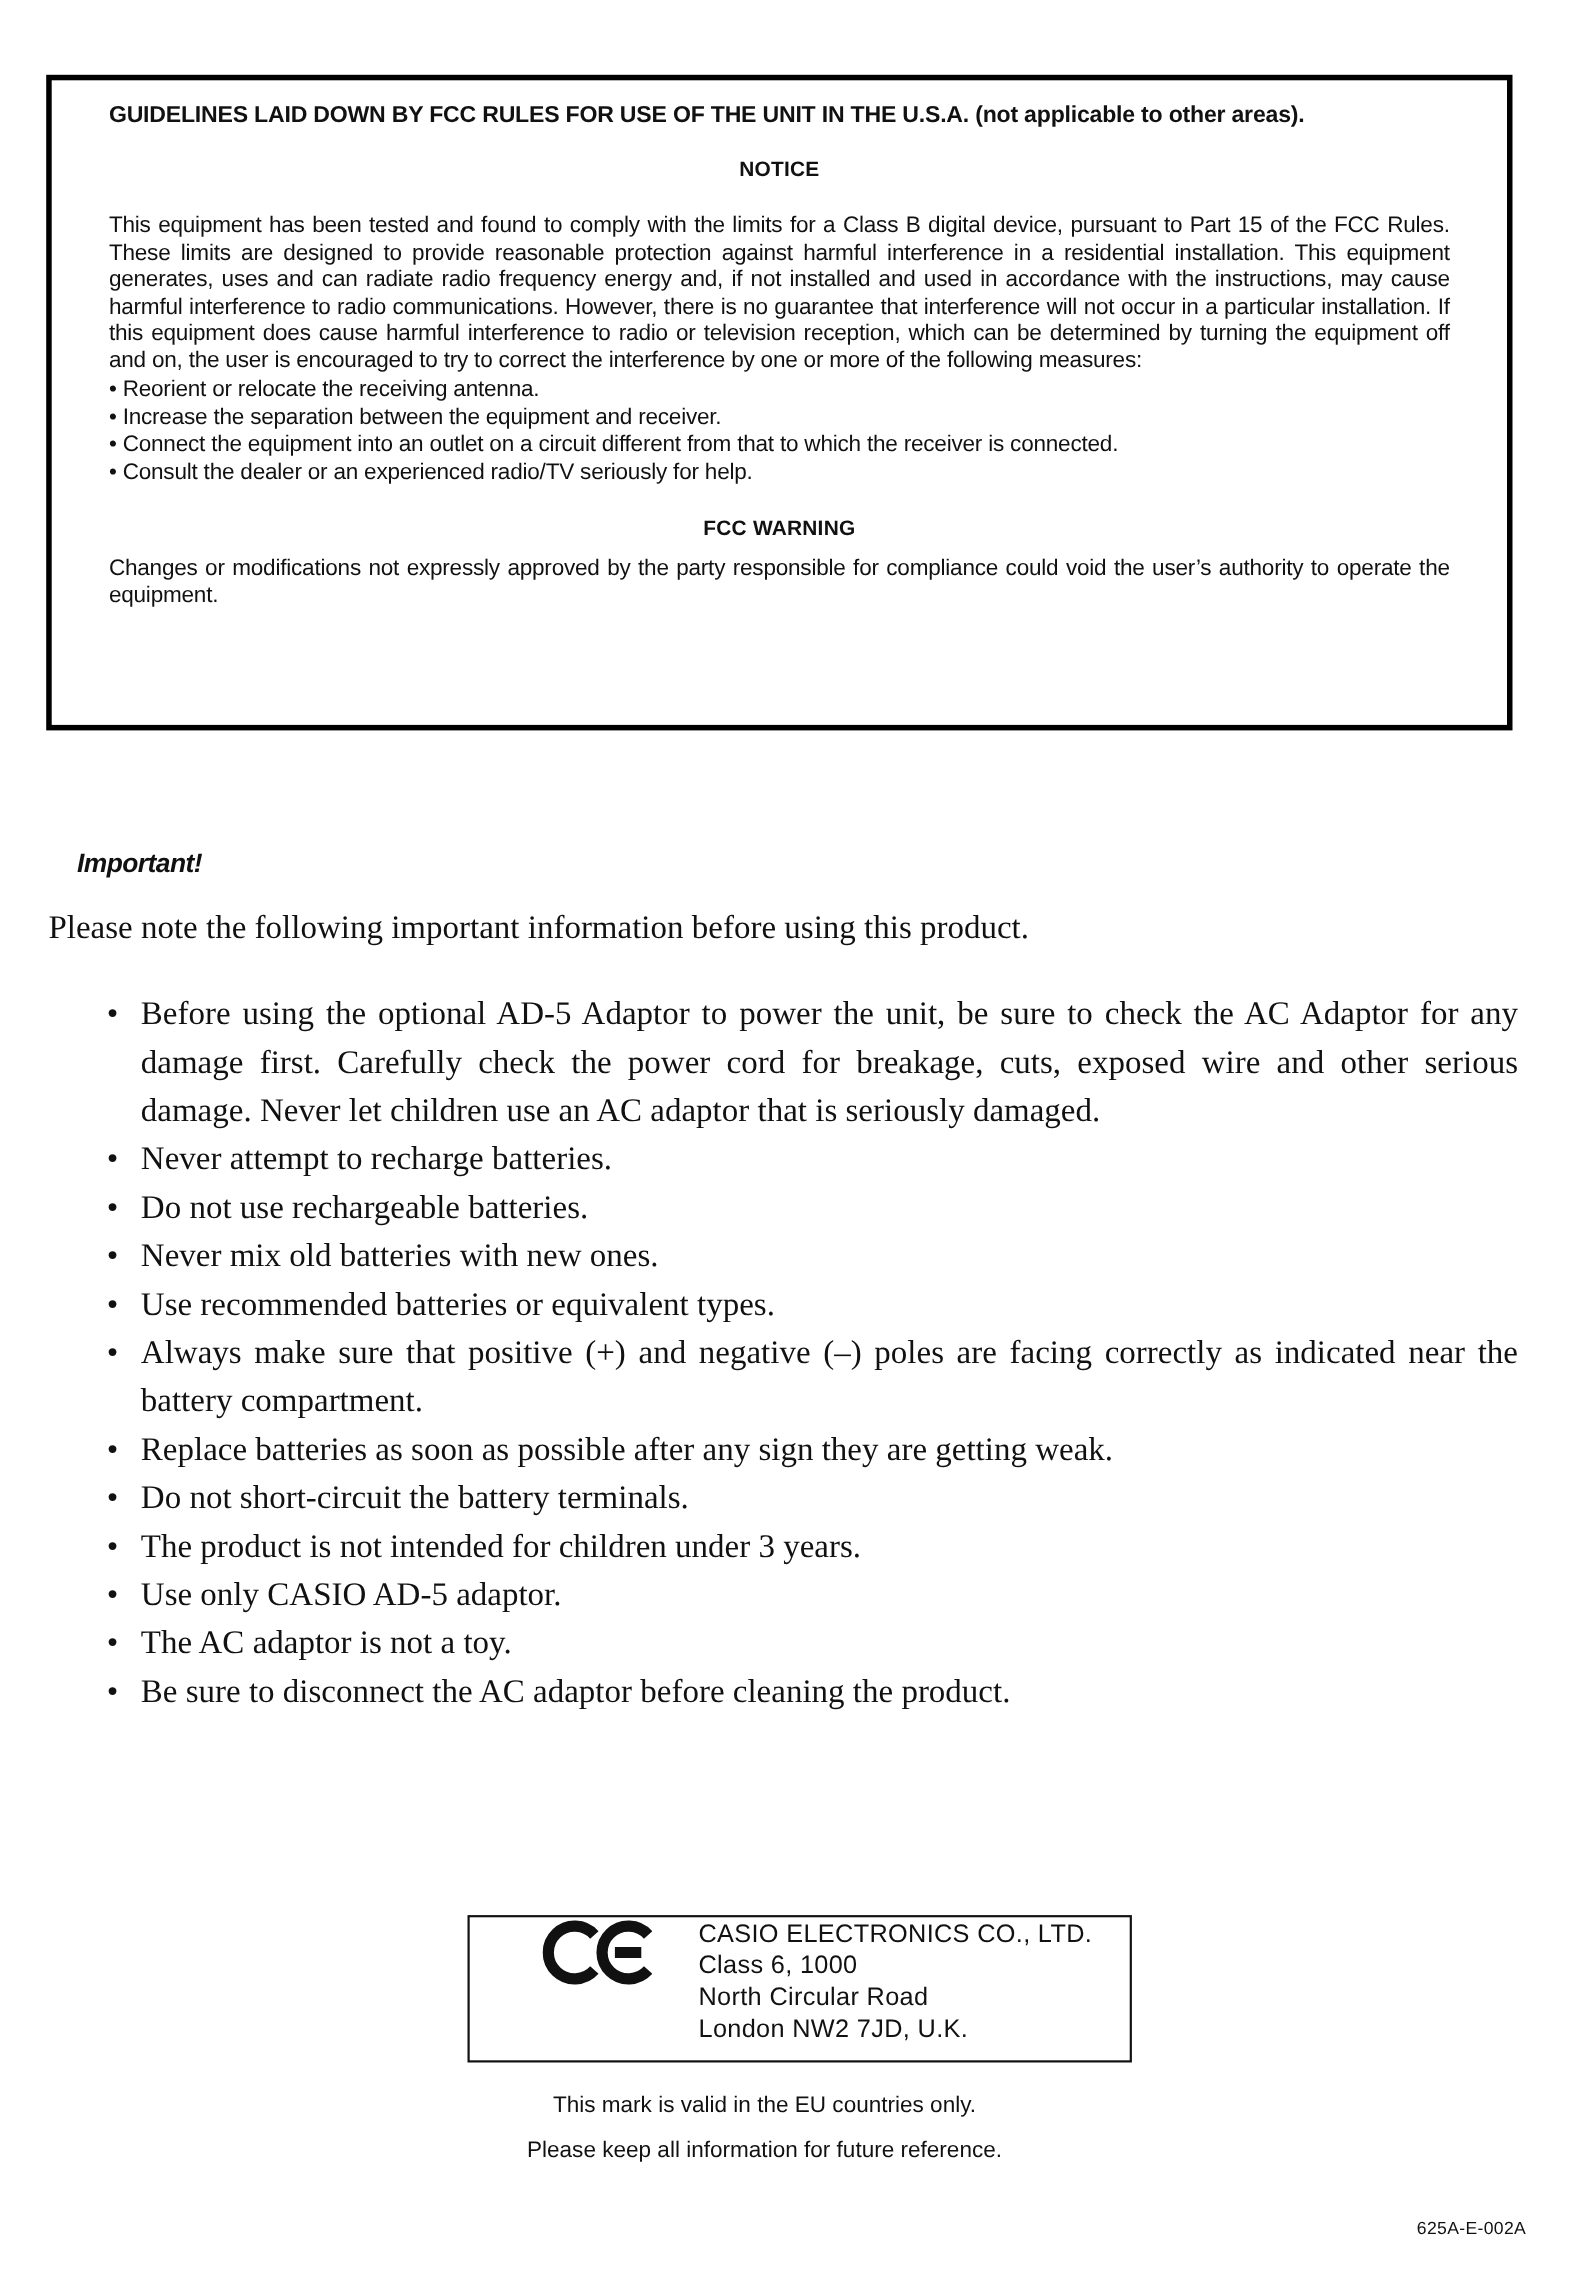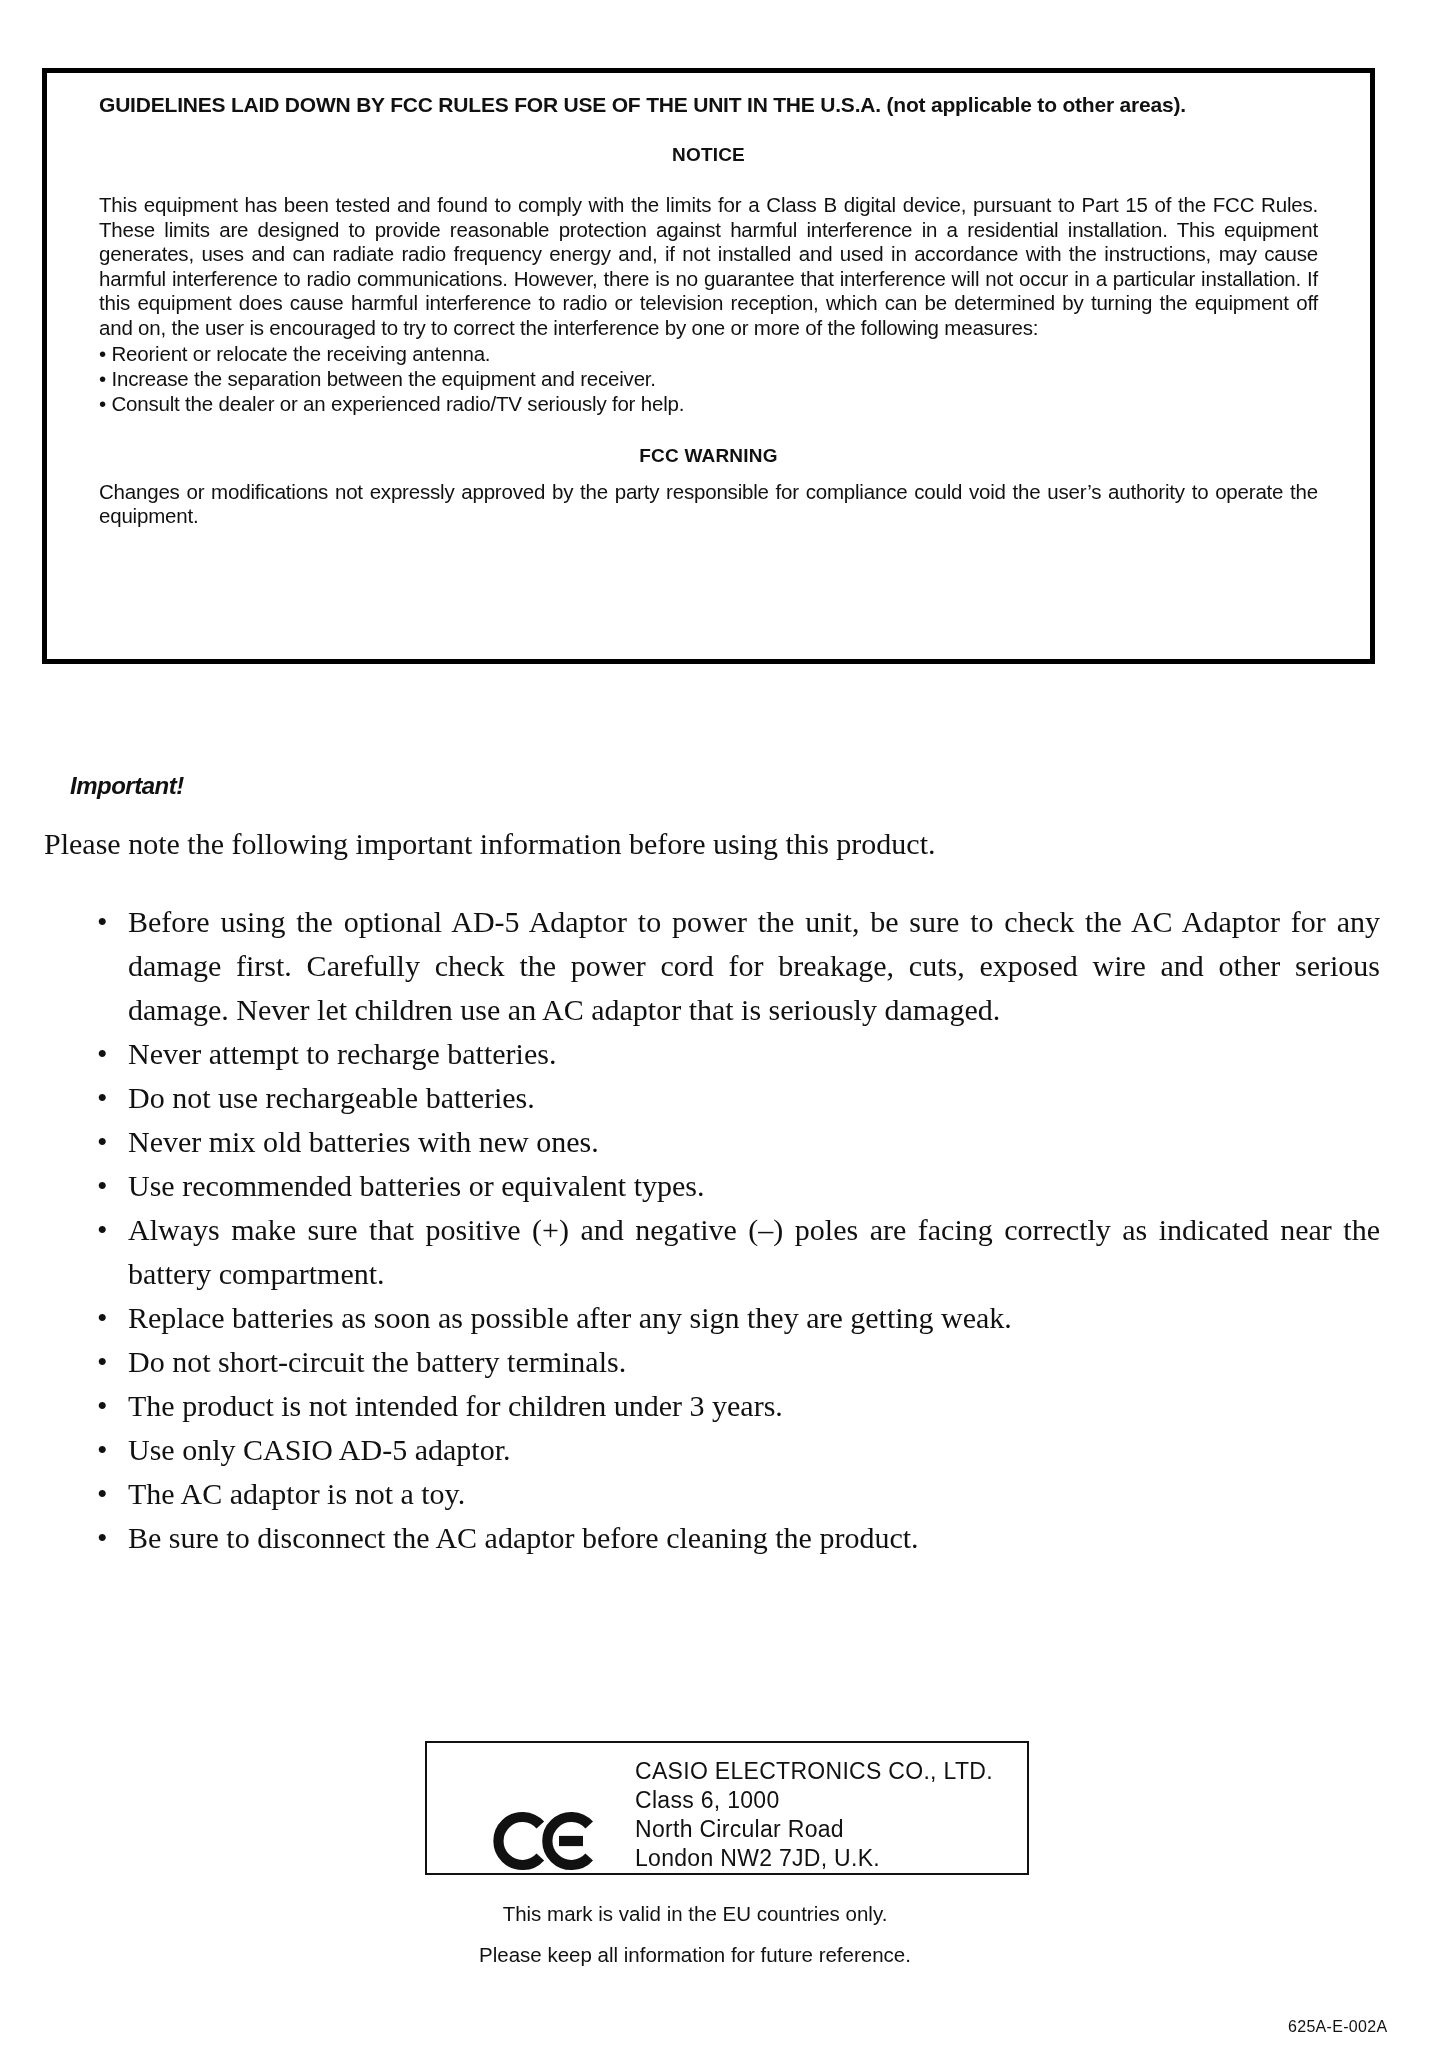--- a/index.html
+++ b/index.html
@@ -59,21 +59,21 @@
   }
   .safety-list li::before {
     content:"•"; position:absolute; left:0; top:0;
   }
 
   
   .ce-box {
     position:absolute; left:425px; top:1741px;
     width:604px; height:134px;
     border:2px solid #111; box-sizing:border-box;
-    display:flex; align-items:flex-end;
+    display:flex; align-items:flex-start;
   }
   .ce-logo { margin-left:66px; flex:0 0 auto; display:block; }
   .ce-text { margin-left:42px; font-size:23px; line-height:29px; letter-spacing:0.3px; }
 
   .eu-note {
     position:absolute; left:355px; top:1893px; width:680px;
     text-align:center; font-size:20.5px; line-height:41px;
   }
 
   .page-code {
@@ -86,20 +86,21 @@
 
 <div class="page">
 
   <div class="fcc-box">
     <div class="fcc-title">GUIDELINES LAID DOWN BY FCC RULES FOR USE OF THE UNIT IN THE U.S.A. (not applicable to other areas).</div>
     <div class="fcc-h notice-h">NOTICE</div>
     <div class="fcc-body">This equipment has been tested and found to comply with the limits for a Class B digital device, pursuant to Part 15 of the FCC Rules. These limits are designed to provide reasonable protection against harmful interference in a residential installation. This equipment generates, uses and can radiate radio frequency energy and, if not installed and used in accordance with the instructions, may cause harmful interference to radio communications. However, there is no guarantee that interference will not occur in a particular installation. If this equipment does cause harmful interference to radio or television reception, which can be determined by turning the equipment off and on, the user is encouraged to try to correct the interference by one or more of the following measures:</div>
     <div class="fcc-measures">
       <div class="measure">Reorient or relocate the receiving antenna.</div>
       <div class="measure">Increase the separation between the equipment and receiver.</div>
+      <div class="measure">Connect the equipment into an outlet on a circuit different from that to which the receiver is connected.</div>
       <div class="measure">Consult the dealer or an experienced radio/TV seriously for help.</div>
     </div>
     <div class="fcc-h warn-h">FCC WARNING</div>
     <div class="warn-body">Changes or modifications not expressly approved by the party responsible for compliance could void the user’s authority to operate the equipment.</div>
   </div>
 
   <div class="important">
     <h2 class="important-h">Important!</h2>
     <p class="intro">Please note the following important information before using this product.</p>
     <ul class="safety-list">

